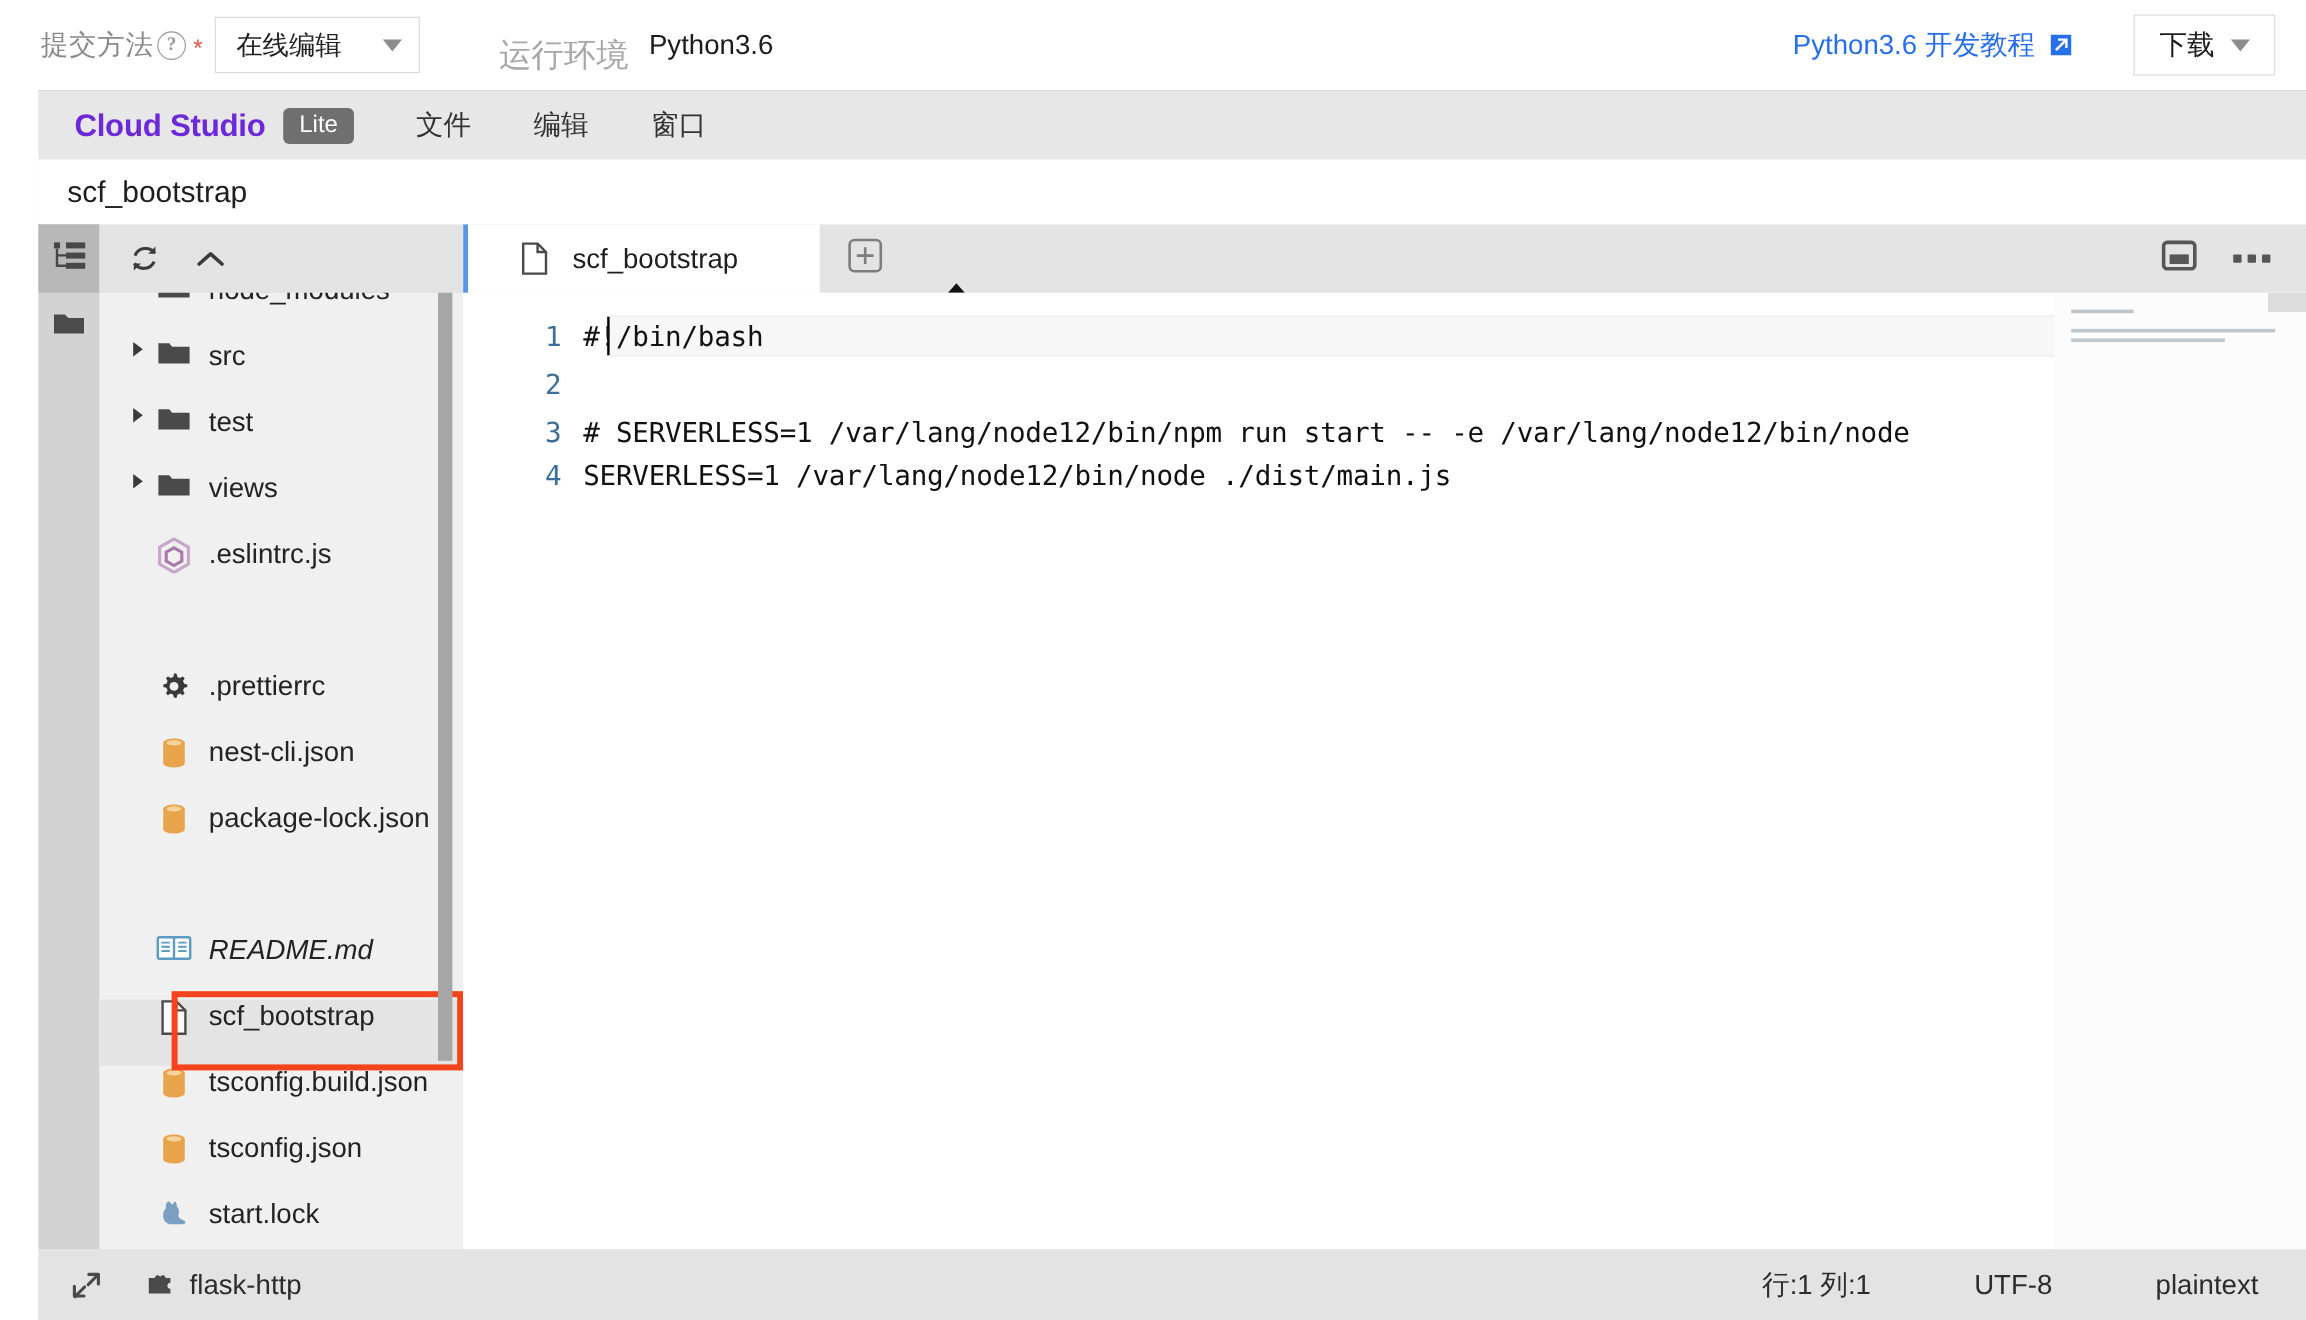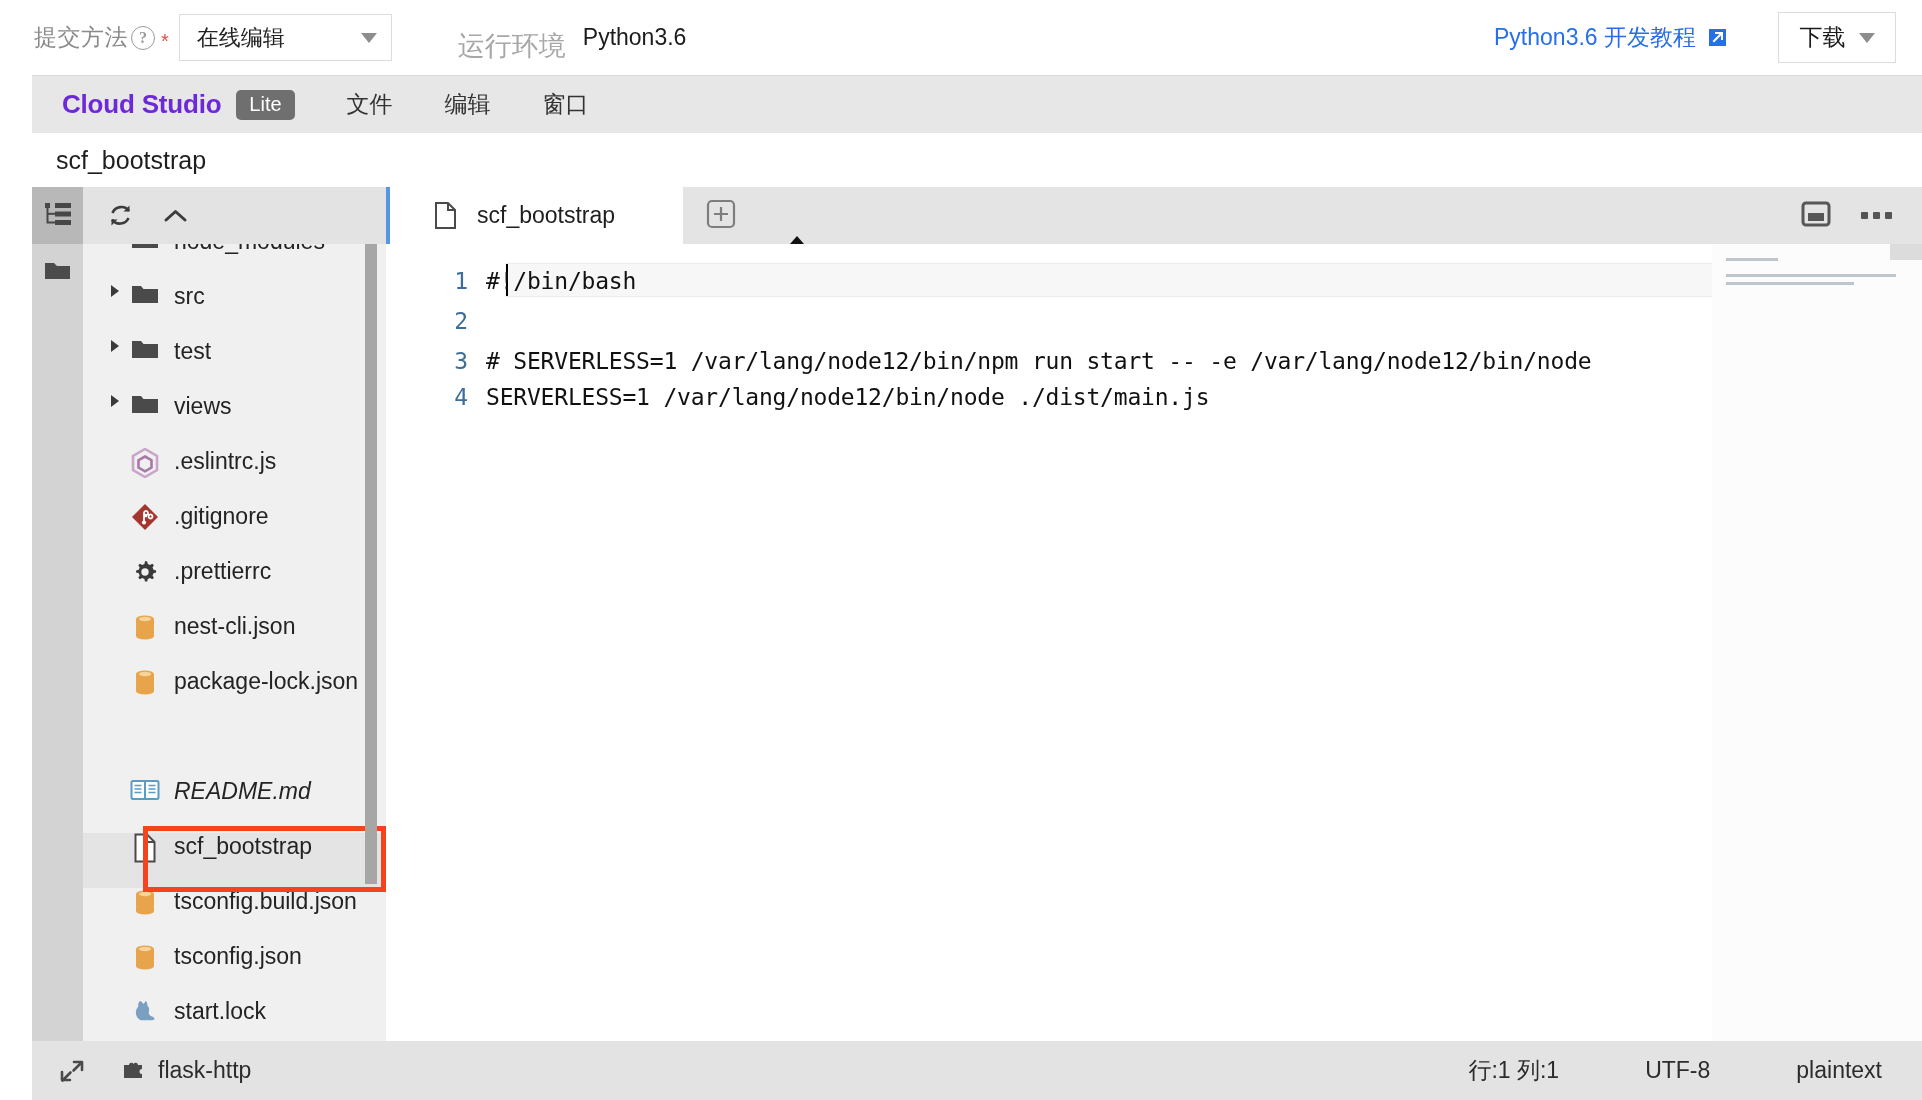--- a/index.html
+++ b/index.html
@@ -49,21 +49,21 @@
   }
   .req-star {
     color: #e1504a;
     font-size: 20px;
     margin: 0 10px 0 6px;
     line-height: 1;
     position: relative;
     top: 3px;
   }
   .select-box {
-    width: 213px;
+    width: 171px;
     height: 47px;
     border: 1px solid #dcdcdc;
     background: #ffffff;
     display: flex;
     align-items: center;
     justify-content: space-between;
     box-sizing: border-box;
     padding: 0 14px 0 17px;
     font-size: 22px;
     color: #222;
@@ -578,31 +578,20 @@
           </div>
           <div class="trow" style="position: absolute; left: 0px; width: 272px; top: 204px;">
             <span class="twist-ph"></span>
             <span class="ficon">
               <svg width="28" height="30" viewBox="0 0 28 30">
                 <path d="M14 1 L26 8 V22 L14 29 L2 22 V8 Z" fill="none" stroke="#c9a5c9" stroke-width="2.6"></path>
                 <path d="M14 8.5 L20.5 12.2 V19.6 L14 23.3 L7.5 19.6 V12.2 Z" fill="none" stroke="#a878a8" stroke-width="2.6"></path>
               </svg>
             </span>
             <span>.eslintrc.js</span>
-          </div>
-          <div class="trow" style="position: absolute; left: 0px; width: 303px; top: 259px;">
-            <span class="twist-ph"></span>
-            <span class="ficon">
-              <svg width="28" height="28" viewBox="0 0 28 28">
-                <path d="M14 1 L27 14 L14 27 L1 14 Z" fill="#a5352f"></path>
-                <path d="M13 19 V10 M13 10 A2 2 0 1 0 13 9.9 M17.5 13.5 A2 2 0 1 0 17.5 13.4 M13 13 L16 13.4" stroke="#ffffff" stroke-width="1.8" fill="none"></path>
-                <circle cx="13" cy="19.5" r="2.1" fill="#ffffff"></circle>
-              </svg>
-            </span>
-            <span>.gitignore</span>
           </div>
           <div class="trow" style="position: absolute; left: 0px; width: 303px; top: 314px;">
             <span class="twist-ph"></span>
             <span class="ficon">
               <svg width="28" height="28" viewBox="0 0 28 28">
                 <path d="M14 3 l2.2 .5 .6 2.6 2.2 1 2.3-1.4 1.6 1.6-1.4 2.3 1 2.2 2.6 .6 0 2.2-2.6 .6-1 2.2 1.4 2.3-1.6 1.6-2.3-1.4-2.2 1-.6 2.6-2.2 0-.6-2.6-2.2-1-2.3 1.4-1.6-1.6 1.4-2.3-1-2.2-2.6-.6 0-2.2 2.6-.6 1-2.2-1.4-2.3 1.6-1.6 2.3 1.4 2.2-1 .6-2.6z" fill="#3a3a3a"></path>
                 <circle cx="14" cy="14" r="3.7" fill="#f0f0f0"></circle>
               </svg>
             </span>
             <span>.prettierrc</span>

